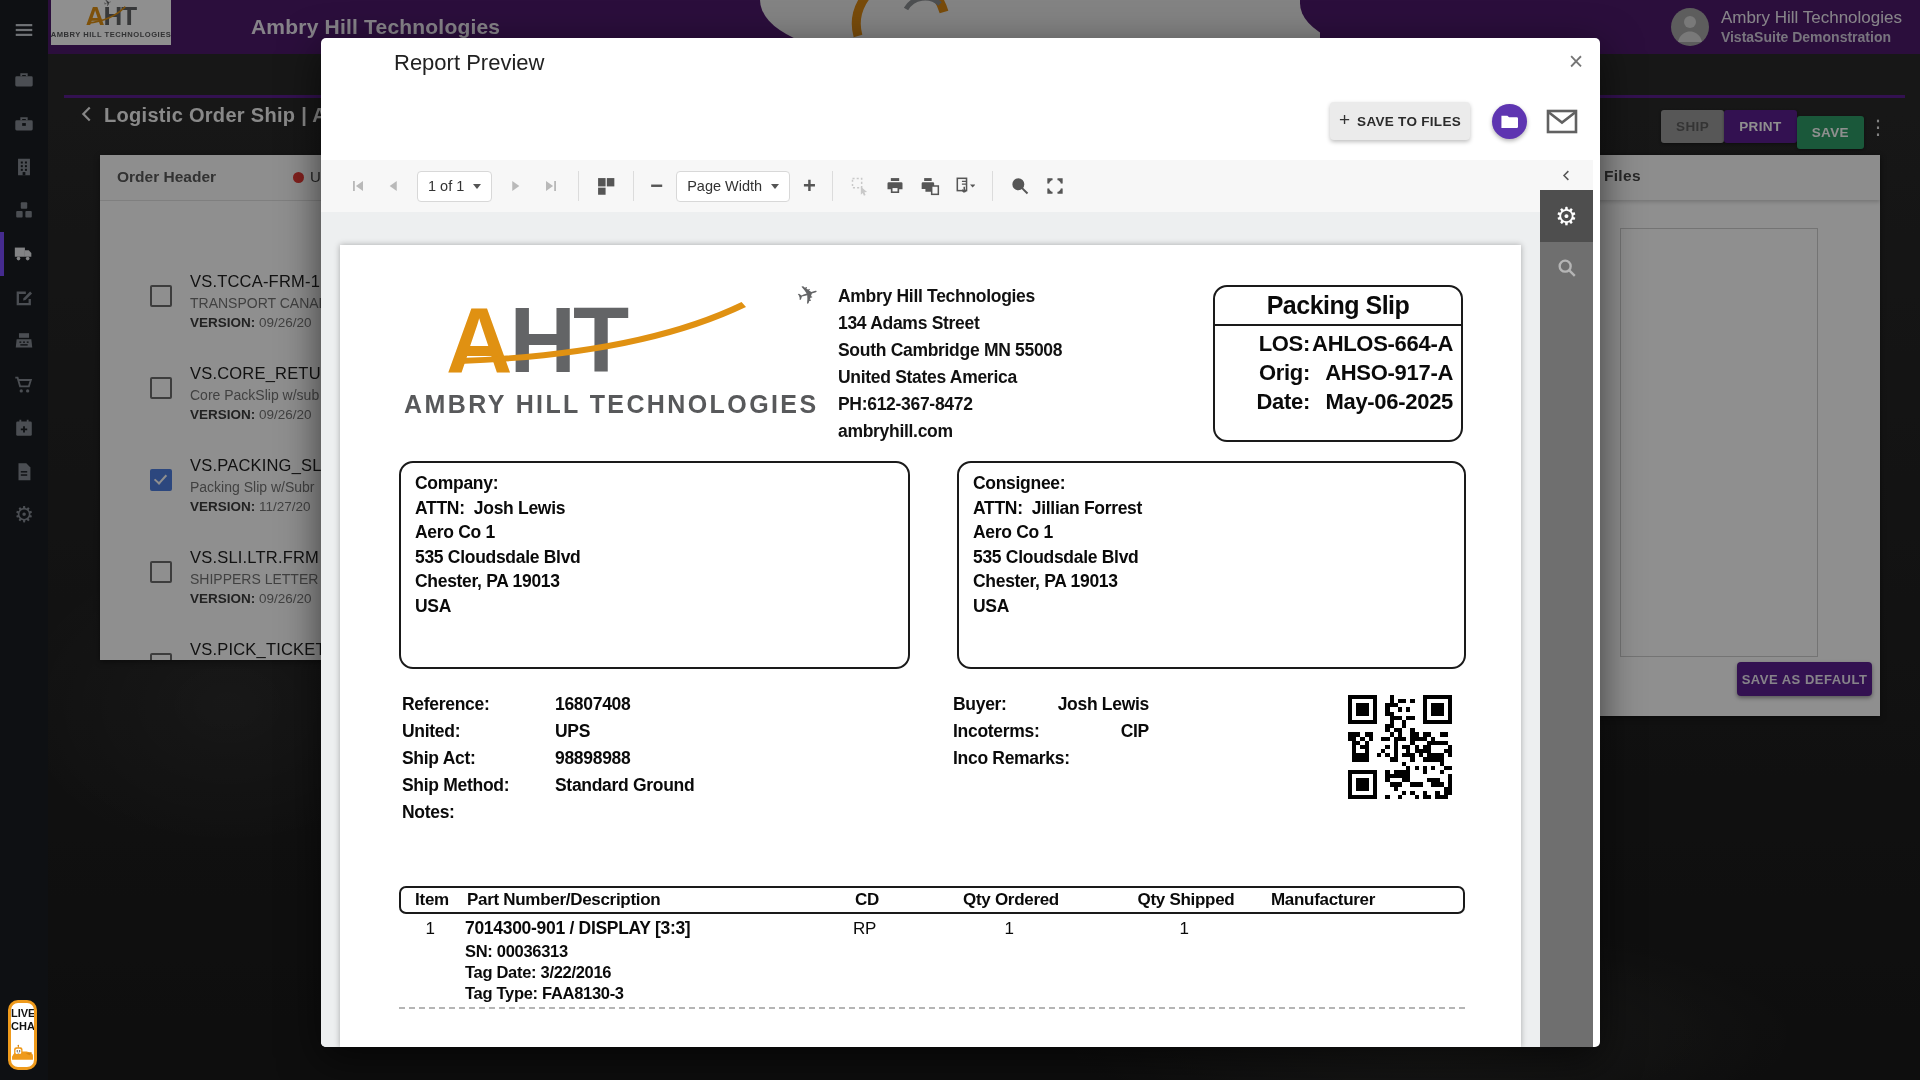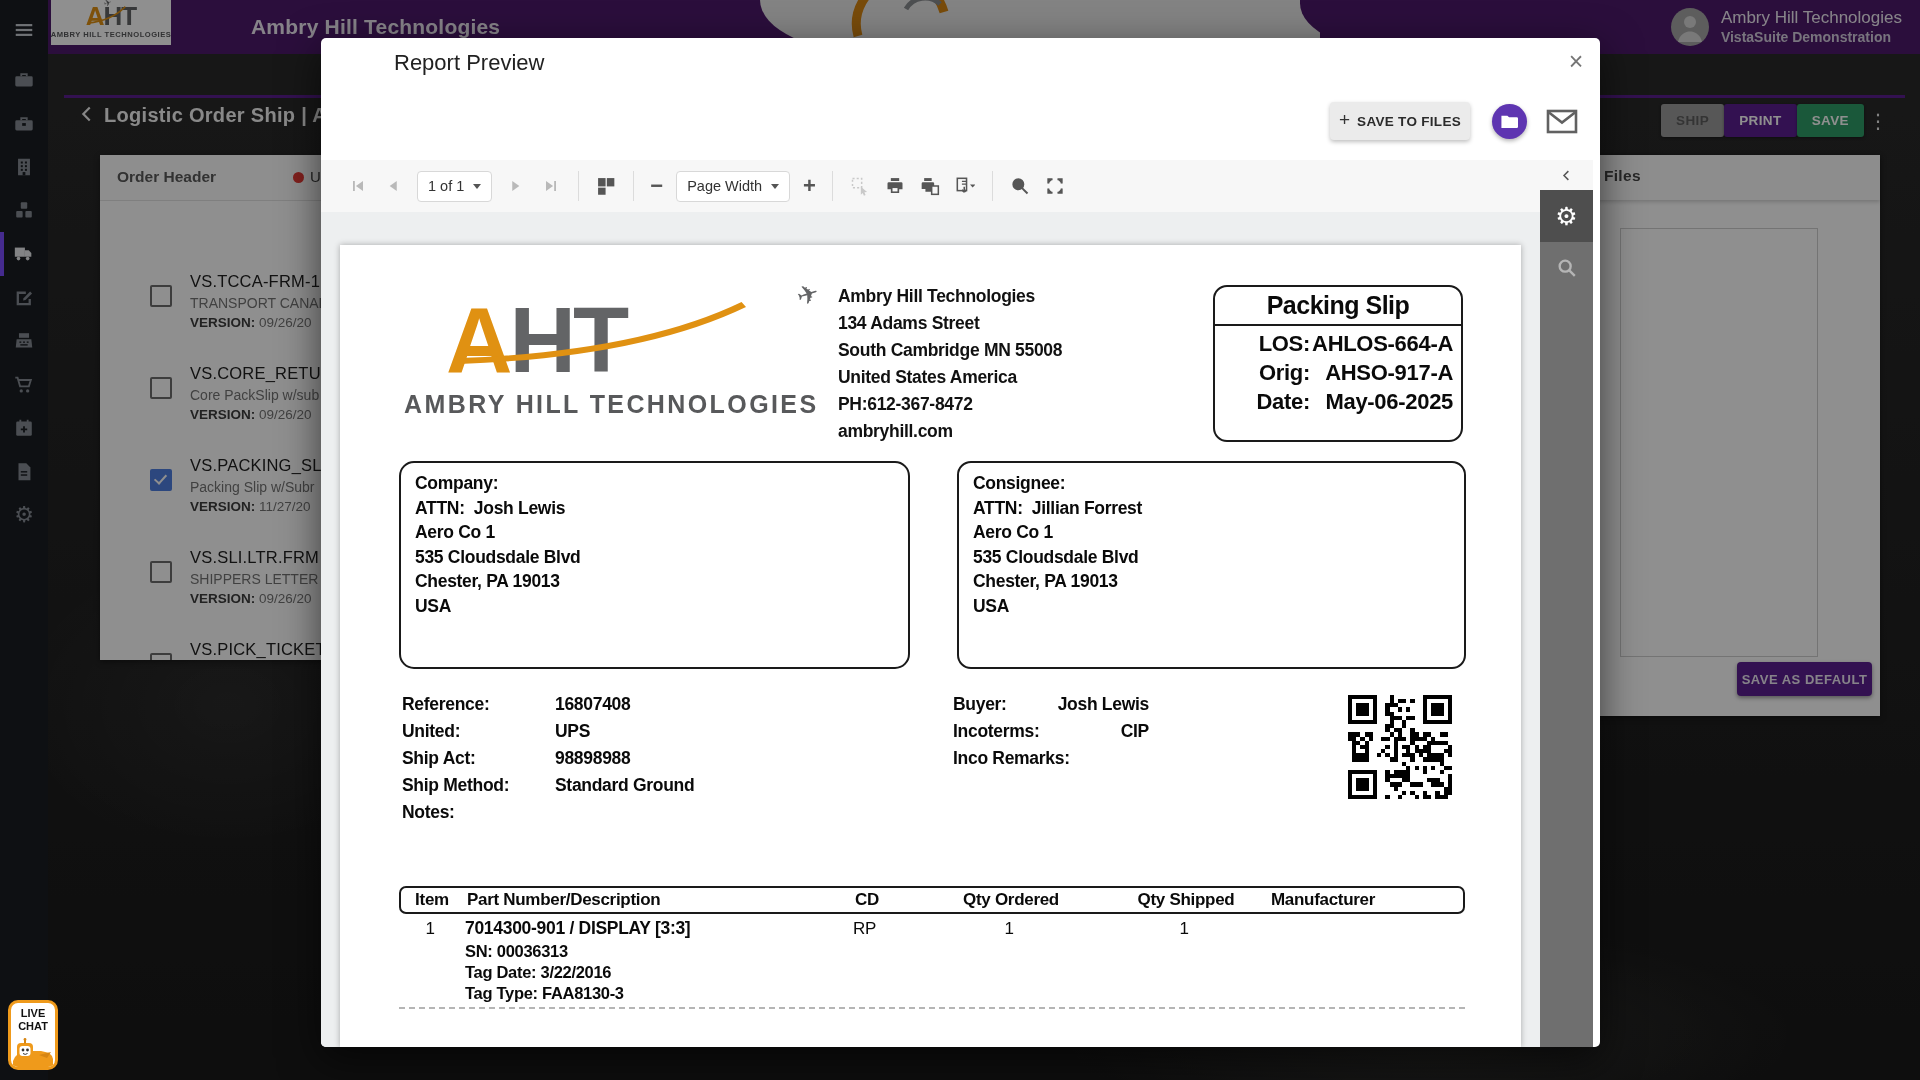--- a/index.html
+++ b/index.html
@@ -50,21 +50,21 @@
       radial-gradient(ellipse 300px 220px at 180px 650px, rgba(255,255,255,0.05), transparent 70%),
       linear-gradient(#2a2a2a,#191919);}
   .purple-line{position:absolute;left:16px;right:15px;top:41px;height:3px;background:#5c1f91;}
   .back-btn{position:absolute;left:28px;top:49px;width:26px;height:26px;color:#efefef;cursor:pointer;}
   .back-btn svg{width:22px;height:22px;stroke:currentColor;fill:none;stroke-width:2.4px;}
   .pg-title{position:absolute;left:56px;top:50px;font-size:20px;font-weight:700;color:#f4f4f4;letter-spacing:0.3px;white-space:nowrap;}
   .pg-actions{position:absolute;right:28px;top:50px;display:flex;align-items:center;}
   .pbtn{height:33px;padding:0 15px;display:flex;align-items:center;justify-content:center;border-radius:3px;font-size:13.5px;font-weight:700;letter-spacing:0.4px;cursor:pointer;box-shadow:0 1px 3px rgba(0,0,0,0.4);}
   .pbtn.ship{background:#9c9c9c;color:#5e5e5e;}
   .pbtn.print{background:#5c1f91;color:#fff;}
-  .pbtn.save{background:#2f9e68;color:#fff;}
+  .pbtn.save{background:#2f9e68;color:#fff;margin-top:12px;}
   .pg-dots{color:#e8e8e8;font-size:20px;font-family:"DejaVu Sans",sans-serif;cursor:pointer;padding:0 4px;}
 
   .card-left{position:absolute;left:52px;top:101px;width:1560px;height:505px;background:#fff;overflow:hidden;box-shadow:0 2px 6px rgba(0,0,0,0.4);}
   .tabrow{position:absolute;left:0;top:0;right:0;height:45px;border-bottom:1px solid #e2e2e2;background:#fdfdfd;}
   .tab-label{position:absolute;left:17px;top:13px;font-size:15.5px;font-weight:600;color:#5a5a5a;cursor:pointer;}
   .tab-dot{position:absolute;left:193px;top:17px;width:11px;height:11px;border-radius:50%;background:#e53935;}
   .tab-status{position:absolute;left:210px;top:13px;font-size:15px;color:#3f3f3f;}
   .report-item{position:absolute;left:0;width:100%;height:92px;cursor:pointer;}
   .cbx{position:absolute;left:50px;top:18px;width:18px;height:18px;border:2px solid #6e6e6e;border-radius:2px;background:#fff;cursor:pointer;}
   .cbx.checked{background:#4f7fe0;border-color:#4f7fe0;}
@@ -119,21 +119,21 @@
   
   .doc{position:absolute;inset:0;color:#0a0a0a;letter-spacing:-0.3px;}
   .doc-addr{position:absolute;left:498px;top:38px;font-size:17.5px;font-weight:600;line-height:27px;color:#111;}
   .slipbox{position:absolute;left:873px;top:40px;width:250px;height:157px;border:2.5px solid #1a1a1a;border-radius:14px;box-sizing:border-box;overflow:hidden;}
   .slip-title{height:37px;border-bottom:2.5px solid #1a1a1a;display:flex;align-items:center;justify-content:center;font-size:25px;font-weight:800;letter-spacing:-0.5px;}
   .slip-rows{padding:5px 8px 0 0;}
   .slip-row{display:flex;height:29px;align-items:flex-start;font-size:22px;}
   .slip-row .sl{width:95px;text-align:right;font-weight:800;}
   .slip-row .sv{flex:1;text-align:right;font-weight:600;}
   .addrbox{position:absolute;top:216px;height:208px;border:2.5px solid #1a1a1a;border-radius:14px;box-sizing:border-box;padding:8px 14px;font-size:17.5px;line-height:24.5px;font-weight:600;}
-  .addrbox.left{left:59px;width:511px;border-radius:15px;}
+  .addrbox.left{left:59px;width:511px;}
   .addrbox.right{left:617px;width:509px;}
   .bx-head{font-weight:800;}
   .fieldcol{position:absolute;top:446px;}
   .fieldcol.l{left:62px;width:420px;}
   .fieldcol.r{left:613px;width:196px;}
   .frow{display:flex;height:27px;align-items:center;font-size:17.5px;}
   .frow .fl{font-weight:800;}
   .fieldcol.l .fl{width:153px;}
   .fieldcol.l .fv{font-weight:600;}
   .fieldcol.r .fl{flex:none;}
@@ -146,21 +146,21 @@
   .c-part{width:392px;flex:none;padding-left:4px;box-sizing:border-box;}
   .c-cd{width:66px;flex:none;}
   .c-qo{width:180px;text-align:center;flex:none;}
   .c-qs{width:170px;text-align:center;flex:none;}
   .c-mf{flex:1;}
   .it-part-val{font-weight:800;font-size:17.5px;}
   .it-details{margin-left:66px;font-size:16.5px;font-weight:600;line-height:21px;margin-top:2px;}
   .dashline{position:absolute;left:59px;top:762px;width:1066px;border-top:2px dashed #b5b5b5;}
 
   
-  .livechat{position:absolute;left:8px;top:1000px;width:50px;height:70px;background:#fff;border:3px solid #ef9a1b;border-radius:10px;z-index:30;cursor:pointer;overflow:hidden;box-sizing:border-box;}
+  .livechat{position:absolute;left:8px;top:1000px;width:29px;height:70px;background:#fff;border:3px solid #ef9a1b;border-radius:10px;z-index:30;cursor:pointer;overflow:hidden;box-sizing:border-box;}
   .lc-text{font-size:11px;font-weight:900;color:#111;text-align:center;line-height:12.5px;margin-top:4px;letter-spacing:0;}
   .lc-bot{position:absolute;left:0;bottom:0;width:100%;height:30px;}
 </style>
 </head>
 <body>
 
 <div class="stage">
 
   <div class="app">
 

